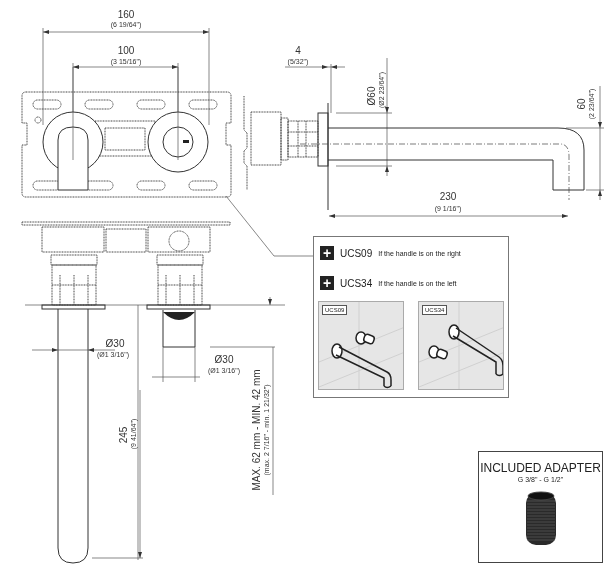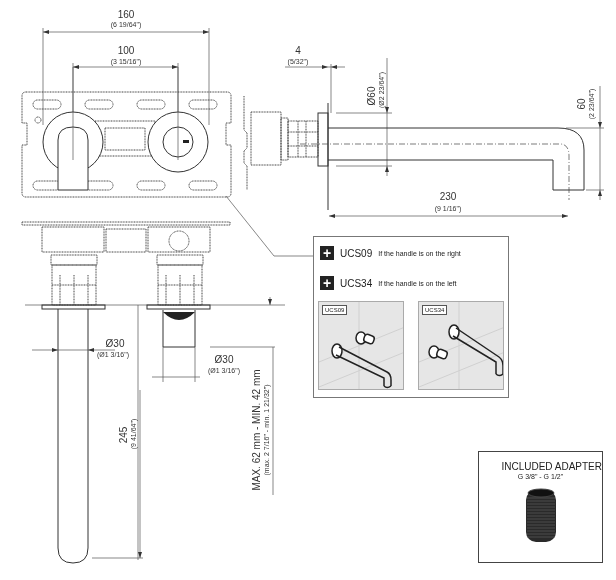--- a/index.html
+++ b/index.html
@@ -20,21 +20,21 @@
           font-size: 14px; line-height: 14px; text-align: center; margin-right: 6px; }
   .code { font-size: 10px; color: #222; margin-right: 6px; }
   .desc { font-size: 7px; color: #222; }
   .thumb { position: absolute; top: 64px; width: 86px; height: 89px; background: #e6e6e6;
            border: 1px solid #aaa; box-sizing: border-box; overflow: hidden; }
   .thumb-label { position: absolute; left: 3px; top: 3px; font-size: 6px; background: #fff;
                  border: 1px solid #555; padding: 0 2px; line-height: 8px; color: #222; }
   .thumb svg { position: absolute; left: 0; top: 0; }
   .adapter-box { position: absolute; left: 478px; top: 451px; width: 125px; height: 112px;
                  border: 1px solid #444; background: #fff; box-sizing: border-box; text-align: center; }
-  .adapter-title { font-size: 10px; margin-top: 9px; color: #222; text-align: right; }
+  .adapter-title { font-size: 12px; margin-top: 9px; color: #222; }
   .adapter-sub { font-size: 7px; margin-top: 1px; color: #222; }
 </style>
 </head>
 <body>
 
 <svg class="drawing" width="616" height="580" viewBox="0 0 616 580">
 
   <g>
 
     <line class="thin" x1="43" y1="32" x2="209" y2="32"></line>

